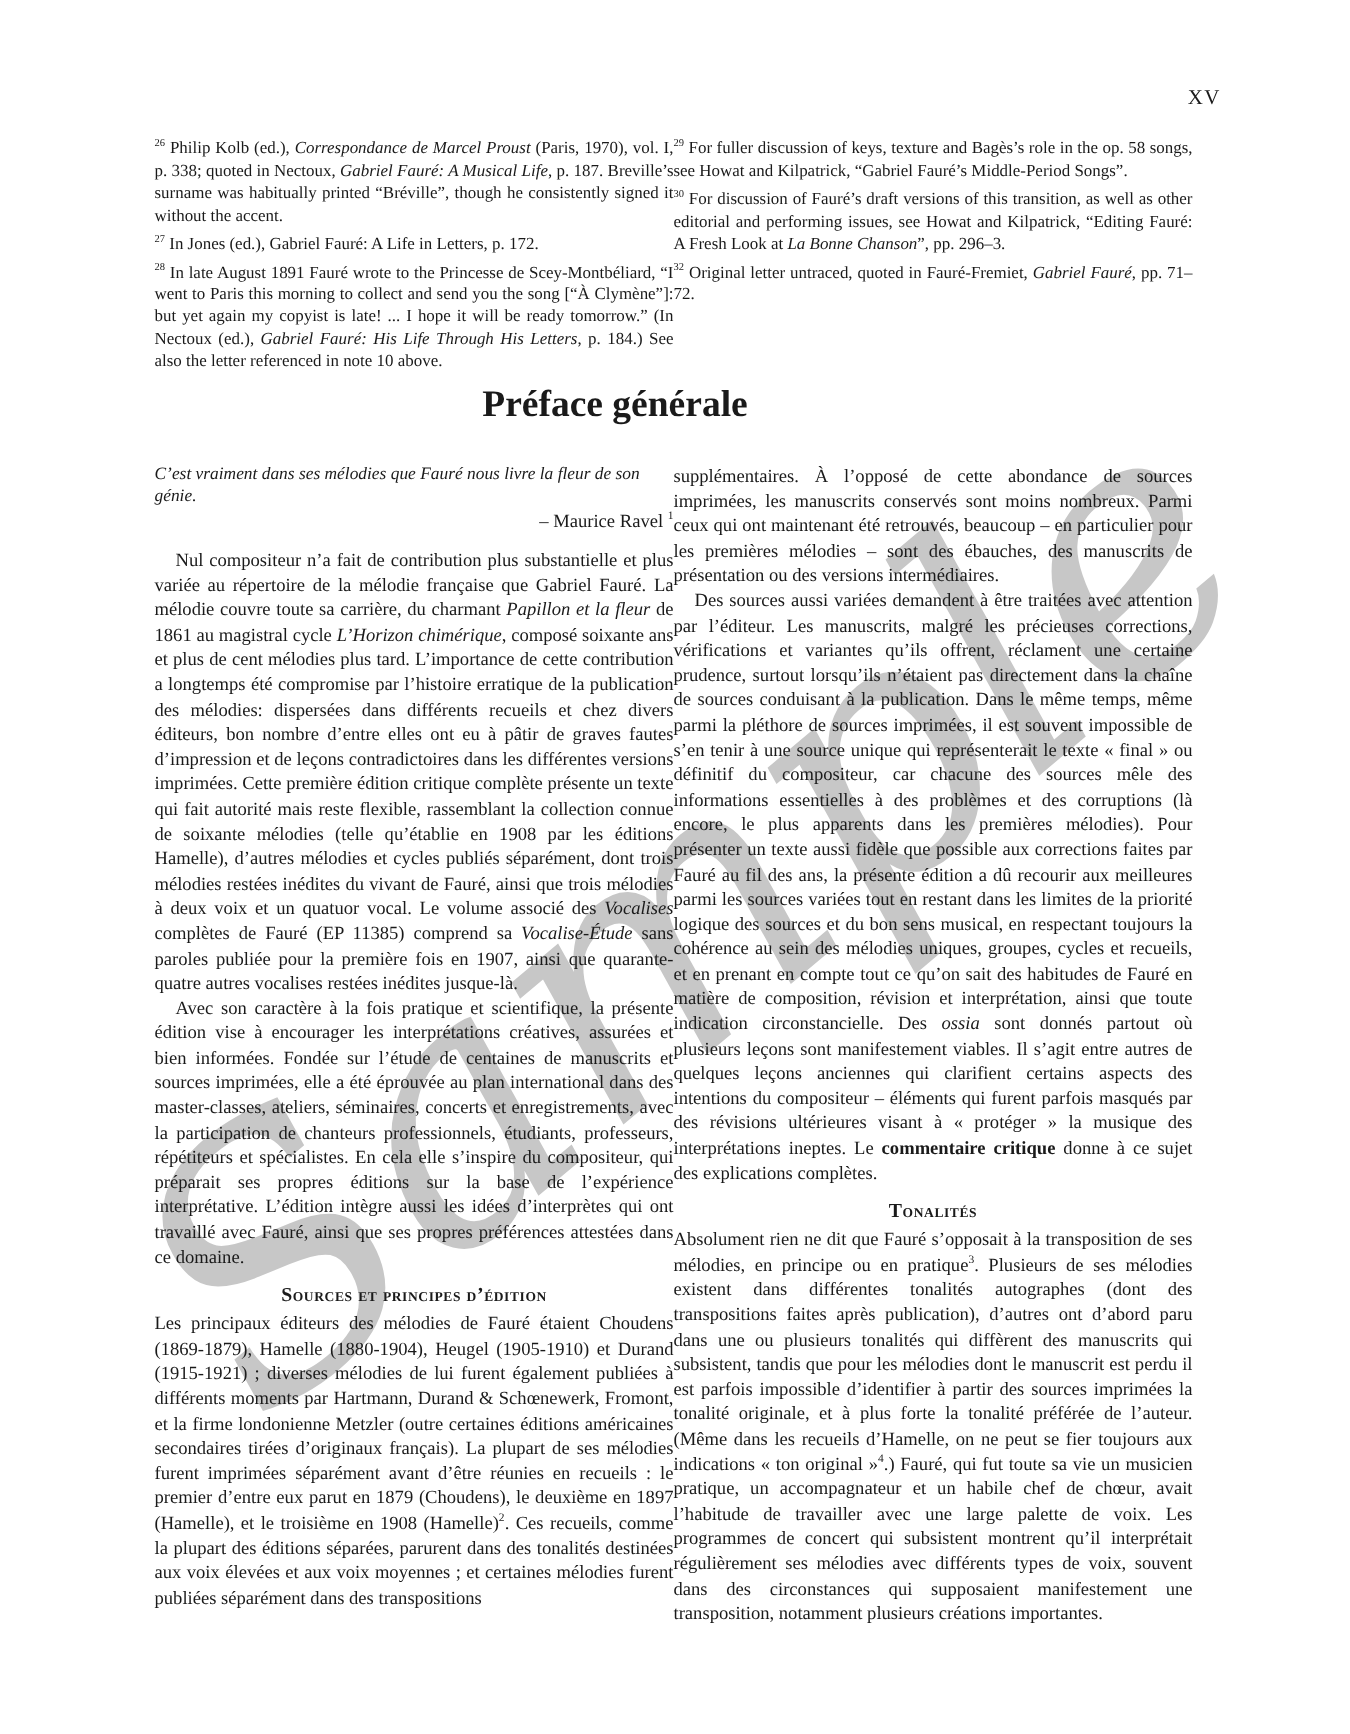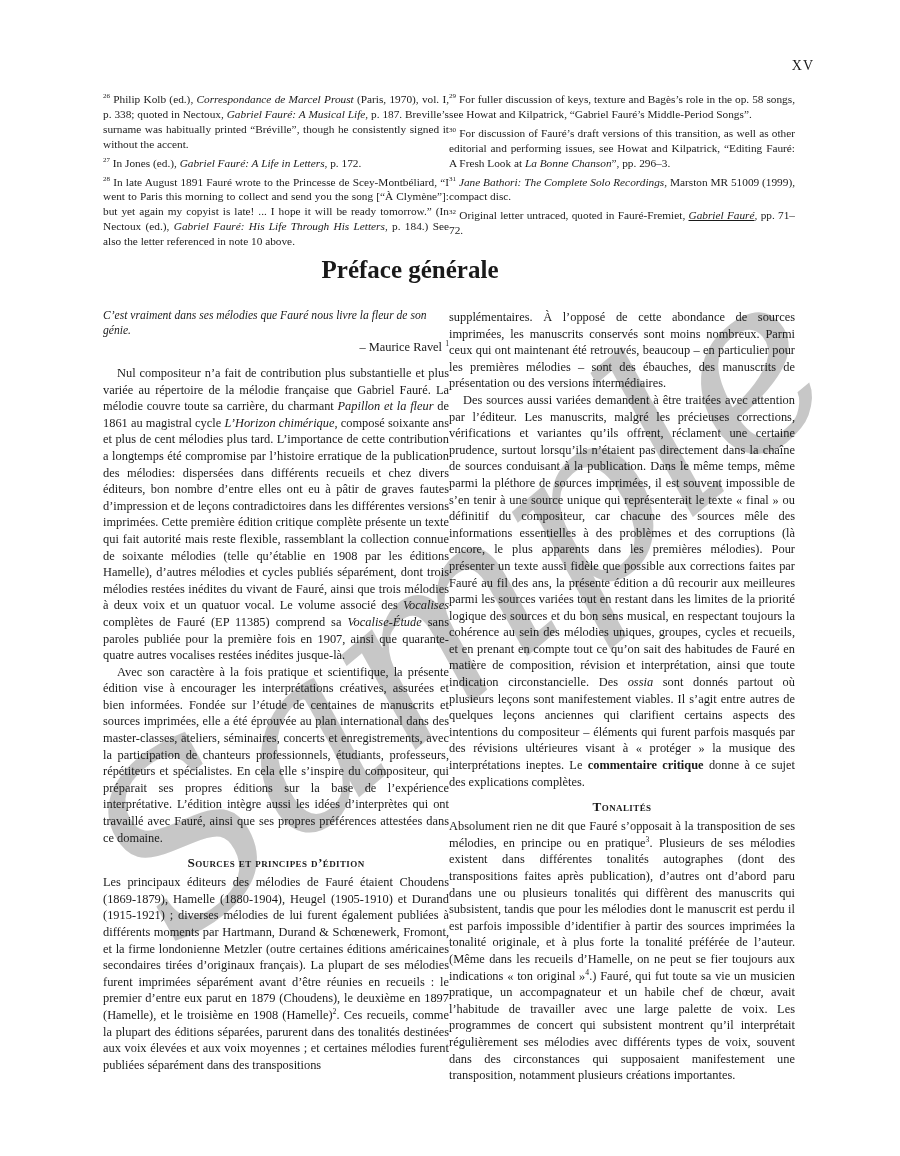--- a/index.html
+++ b/index.html
@@ -52,28 +52,27 @@
 
 <div id="page">
 
   <div class="watermark">Sample</div>
 
   <div class="pagenum">XV</div>
 
   <div class="fnrow">
     <div class="col">
       <p class="fn"><sup>26</sup><span> Philip Kolb (ed.), </span><span style="font-style: italic;">Correspondance de Marcel Proust</span><span> (Paris, 1970), vol. I, p. 338; quoted in Nectoux, </span><span style="font-style: italic;">Gabriel Fauré: A Musical Life</span><span>, p. 187. Breville’s surname was habitually printed “Bréville”, though he consistently signed it without the accent.</span></p>
-      <p class="fn"><sup>27</sup><span> In Jones (ed.), </span><span style="font-style: italic;">Gabriel Fauré: A Life in Letters</span><span>, p. 172.</span></p>
+      <p class="fn"><sup>27</sup><span> In Jones (ed.), </span><span style="">Gabriel Fauré: A Life in Letters</span><span>, p. 172.</span></p>
       <p class="fn"><sup>28</sup><span> In late August 1891 Fauré wrote to the Princesse de Scey-Montbéliard, “I went to Paris this morning to collect and send you the song [“À Clymène”]: but yet again my copyist is late! ... I hope it will be ready tomorrow.” (In Nectoux (ed.), </span><span style="font-style: italic;">Gabriel Fauré: His Life Through His Letters</span><span>, p. 184.) See also the letter referenced in note 10 above.</span></p>
     </div>
     <div class="col">
       <p class="fn"><sup>29</sup><span> For fuller discussion of keys, texture and Bagès’s role in the op. 58 songs, see Howat and Kilpatrick, “Gabriel Fauré’s Middle-Period Songs”.</span></p>
       <p class="fn"><sup>30</sup><span> For discussion of Fauré’s draft versions of this transition, as well as other editorial and performing issues, see Howat and Kilpatrick, “Editing Fauré: A Fresh Look at </span><span style="font-style: italic;">La Bonne Chanson</span><span>”, pp. 296–3.</span></p>
-      <p class="fn"><sup>31</sup><span> </span><span style="font-style: italic;">Jane Bathori: The Complete Solo Recordings</span><span>, Marston MR 51009 (1999), compact disc.</span></p>
-      <p class="fn"><sup>32</sup><span> Original letter untraced, quoted in Fauré-Fremiet, </span><span style="font-style: italic; text-decoration: underline;">Gabriel Fauré</span><span>, pp. 71–72.</span></p>
+      <p class="fn"><sup>32</sup><span> Original letter untraced, quoted in Fauré-Fremiet, </span><span style="font-style: italic;">Gabriel Fauré</span><span>, pp. 71–72.</span></p>
     </div>
   </div>
 
   <div class="title">Préface générale</div>
 
   <div class="colrow">
     <div class="col">
       <p class="epigraph"><span style="font-style: italic;">C’est vraiment dans ses mélodies que Fauré nous livre la fleur de son génie.</span></p>
       <p class="attribution"><span>– Maurice Ravel </span><sup>1</sup></p>
       <p class="body-p indent"><span>Nul compositeur n’a fait de contribution plus substantielle et plus variée au répertoire de la mélodie française que Gabriel Fauré. La mélodie couvre toute sa carrière, du charmant </span><span style="font-style: italic;">Papillon et la fleur</span><span> de 1861 au magistral cycle </span><span style="font-style: italic;">L’Horizon chimérique</span><span>, composé soixante ans et plus de cent mélodies plus tard. L’importance de cette contribution a longtemps été compromise par l’histoire erratique de la publication des mélodies: dispersées dans différents recueils et chez divers éditeurs, bon nombre d’entre elles ont eu à pâtir de graves fautes d’impression et de leçons contradictoires dans les différentes versions imprimées. Cette première édition critique complète présente un texte qui fait autorité mais reste flexible, rassemblant la collection connue de soixante mélodies (telle qu’établie en 1908 par les éditions Hamelle), d’autres mélodies et cycles publiés séparément, dont trois mélodies restées inédites du vivant de Fauré, ainsi que trois mélodies à deux voix et un quatuor vocal. Le volume associé des </span><span style="font-style: italic;">Vocalises</span><span> complètes de Fauré (EP 11385) comprend sa </span><span style="font-style: italic;">Vocalise-Étude</span><span> sans paroles publiée pour la première fois en 1907, ainsi que quarante-quatre autres vocalises restées inédites jusque-là.</span></p>

